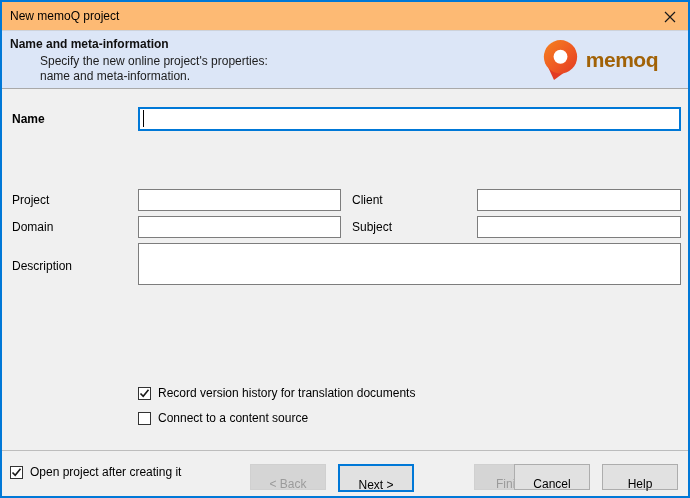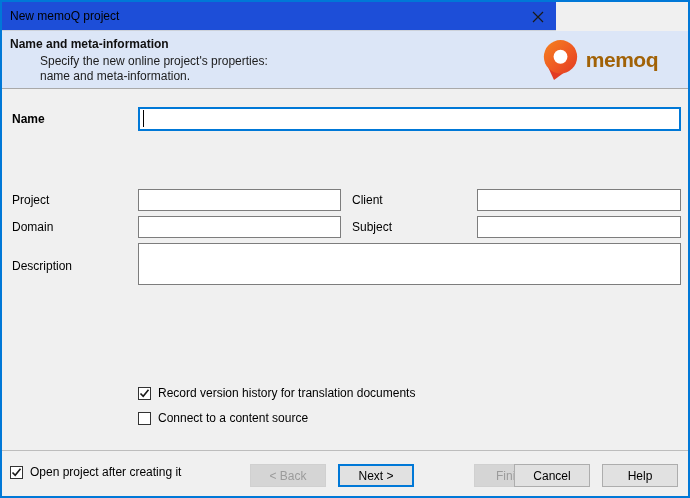--- a/index.html
+++ b/index.html
@@ -3,21 +3,21 @@
 <meta charset="utf-8">
 <style>
   html,body{margin:0;padding:0;background:#9aa7b5;font-family:"Liberation Sans",sans-serif;}
   *{box-sizing:border-box;}
   .window{
     position:relative;width:690px;height:498px;
     border:2px solid #0078d7;background:#f0f0f0;overflow:hidden;
   }
   
   .titlebar{
-    position:absolute;left:0;top:0;width:554px;height:29px;background:#1d4ed8;
+    position:absolute;left:0;top:0;width:686px;height:29px;background:#fdba74;
     border-bottom:1px solid #cdd2da;
   }
   .titlebar .title{
     position:absolute;left:8px;top:0;line-height:29px;font-size:12px;color:#000;
   }
   .close-btn{
     position:absolute;right:5px;top:3px;width:26px;height:23px;border:none;background:transparent;
     display:flex;align-items:center;justify-content:center;padding:0;cursor:default;
   }
   
@@ -60,21 +60,21 @@
   .box{width:13px;height:13px;background:#fff;border:1px solid #333;display:flex;align-items:center;justify-content:center;flex:none;}
   .chkrow .lbl{white-space:nowrap;}
   
   .footer{
     position:absolute;left:0;top:448px;width:686px;height:46px;background:#f0f0f0;
     border-top:1px solid #bdbdbd;
   }
   .btn{
     position:absolute;top:13px;width:76px;height:23px;font-size:12px;
     font-family:"Liberation Sans",sans-serif;
-    background:#e1e1e1;border:1px solid #adadad;color:#000;padding:3px;
+    background:#e1e1e1;border:1px solid #adadad;color:#000;padding:12px;
   }
   .btn.default{border:2px solid #0078d7;}
   .btn.disabled{background:#d5d5d5;border:1px solid #d0d0d0;color:#9b9b9b;}
   .b-back{left:248px;}
   .b-next{left:336px;}
   .b-finish{left:424px;margin-left:48px;}
   .b-cancel{left:512px;}
   .b-help{left:600px;}
 </style>
 </head>

